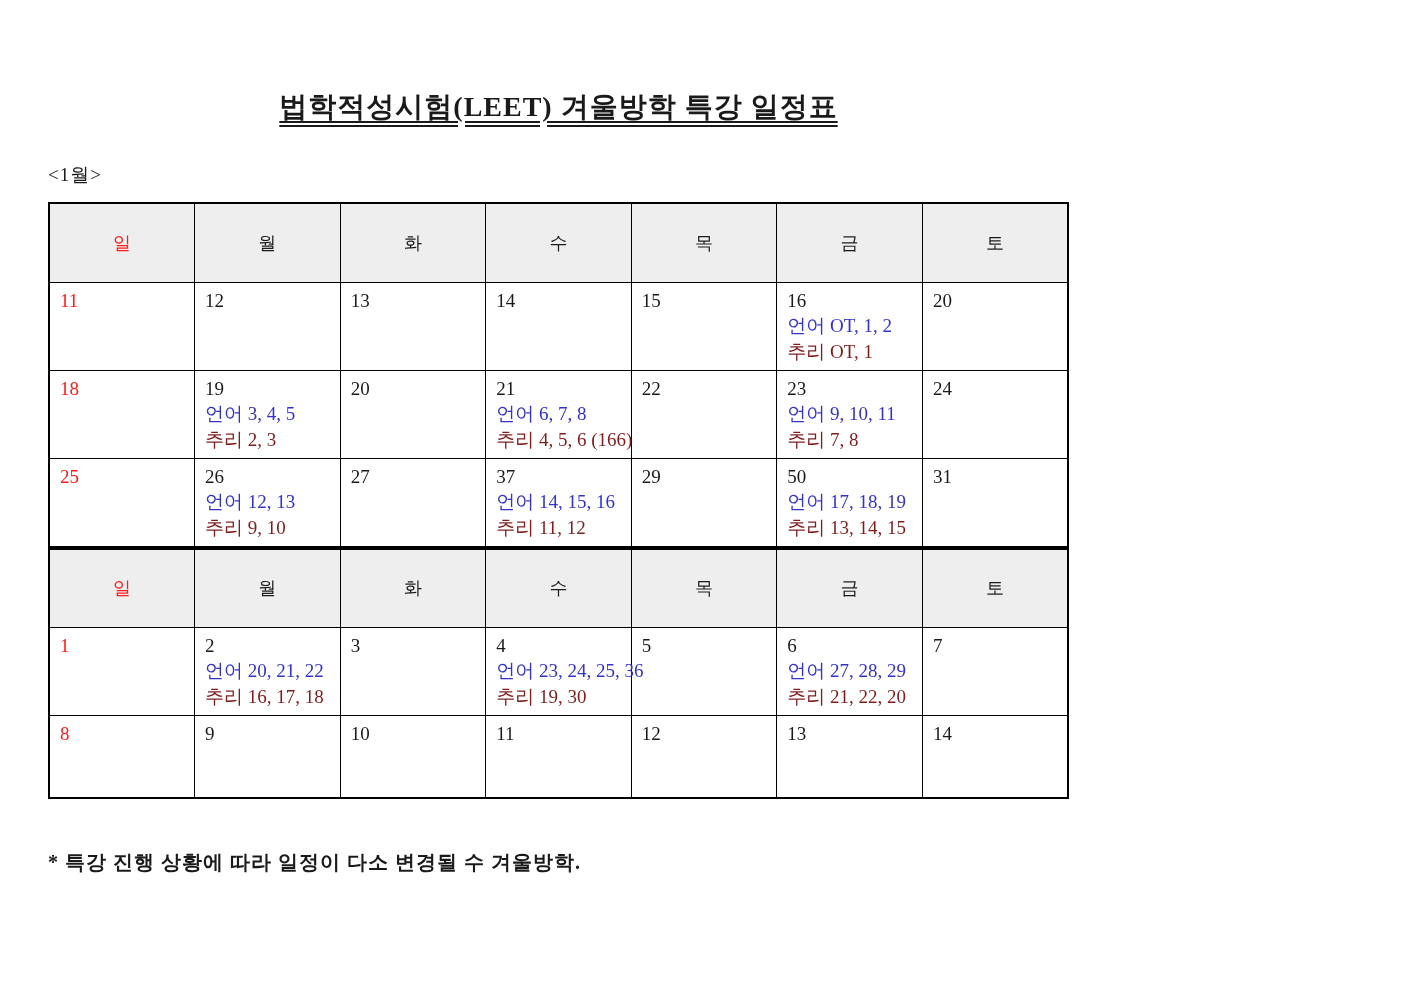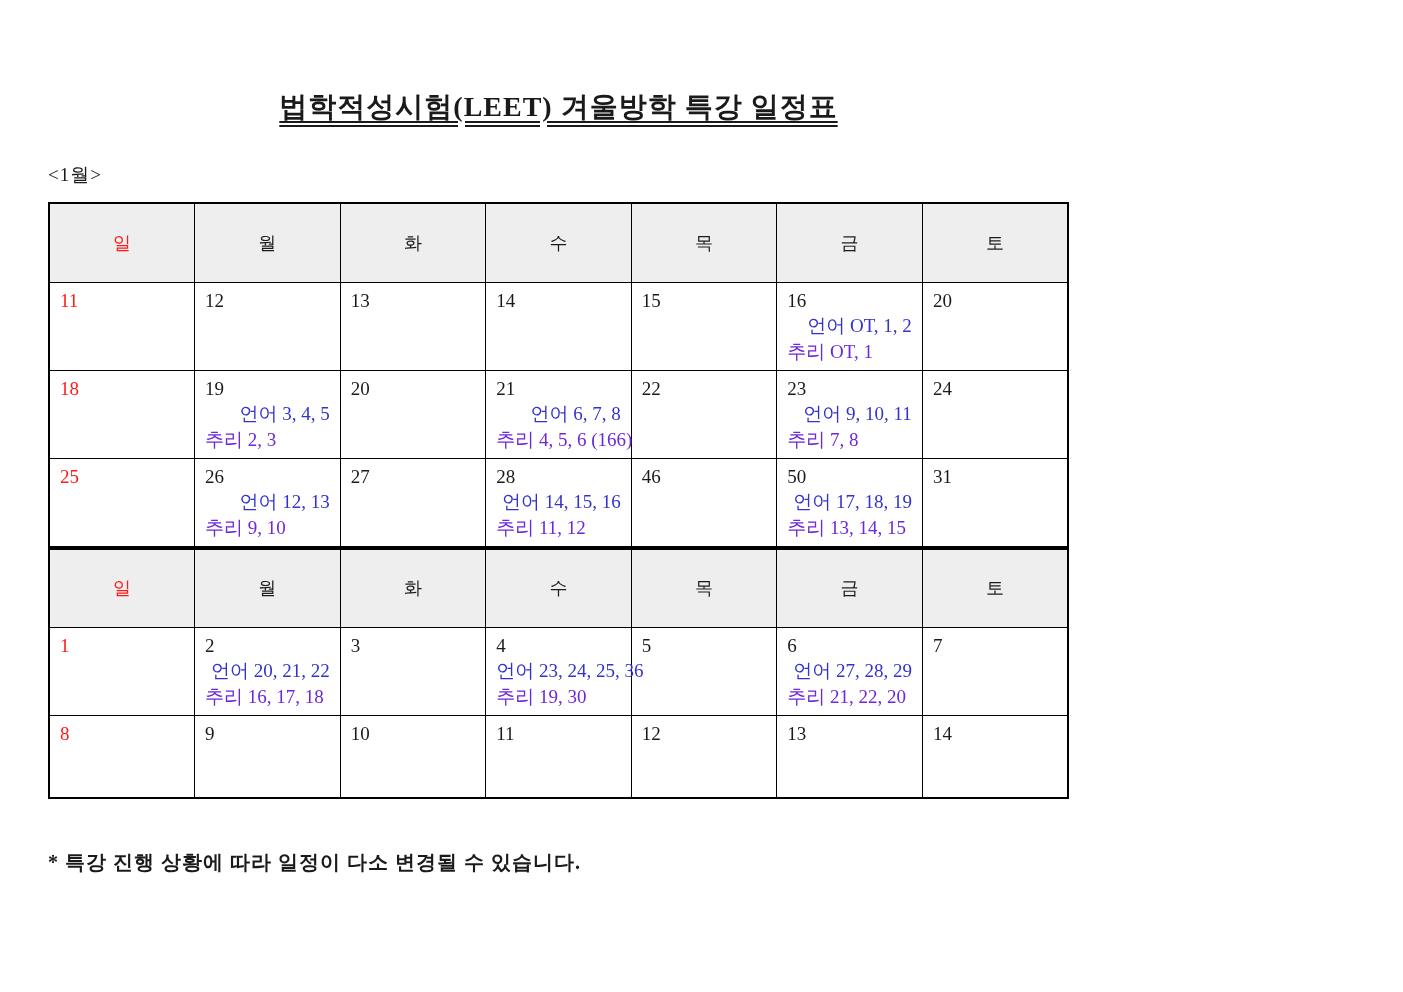--- a/index.html
+++ b/index.html
@@ -47,22 +47,22 @@
     border: 1px solid #000;
     height: 82px;
     vertical-align: top;
     text-align: left;
     padding: 5px 10px;
     font-size: 19px;
   }
   .day-number { display: block; line-height: 25px; }
   .schedule-line { display: block; line-height: 26px; white-space: nowrap; }
   .sun { color: #ff1a1a; }
-  .language { color: #3333cc; text-align: right; }
-  .reasoning { color: #6d28d9; }
+  .language { color: #3333cc; }
+  .reasoning { color: #7f1d1d; }
   .footnote {
     margin: 50px 0 0 48px;
     font-size: 20px;
     font-weight: bold;
     letter-spacing: 1px;
   }
 </style>
 </head>
 <body>
 
@@ -148,26 +148,26 @@
             </td>
             <td>
               <span class="day-number">26</span>
               <span class="schedule-line language">언어 12, 13</span>
               <span class="schedule-line reasoning">추리 9, 10</span>
             </td>
             <td>
               <span class="day-number">27</span>
             </td>
             <td>
-              <span class="day-number">28</span>
+              <span class="day-number">37</span>
               <span class="schedule-line language">언어 14, 15, 16</span>
               <span class="schedule-line reasoning">추리 11, 12</span>
             </td>
             <td>
-              <span class="day-number">46</span>
+              <span class="day-number">29</span>
             </td>
             <td>
               <span class="day-number">50</span>
               <span class="schedule-line language">언어 17, 18, 19</span>
               <span class="schedule-line reasoning">추리 13, 14, 15</span>
             </td>
             <td>
               <span class="day-number">31</span>
             </td>
           </tr>
@@ -237,15 +237,15 @@
             </td>
             <td>
               <span class="day-number">14</span>
             </td>
           </tr>
         </tbody>
       </table>
 
   </div>
 
-  <div class="footnote">* 특강 진행 상황에 따라 일정이 다소 변경될 수 있습니다.</div>
+  <div class="footnote">* 특강 진행 상황에 따라 일정이 다소 변경될 수 겨울방학.</div>
 
 </div>
 
 </body></html>

